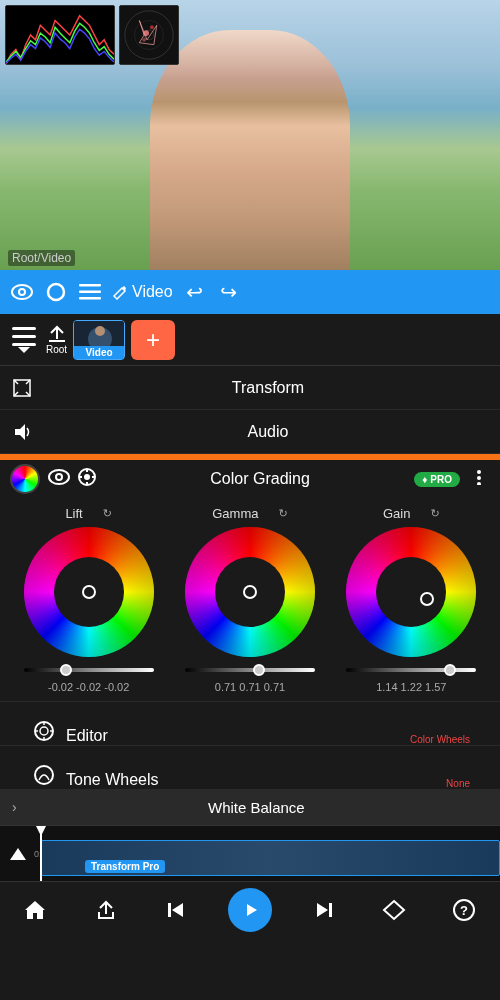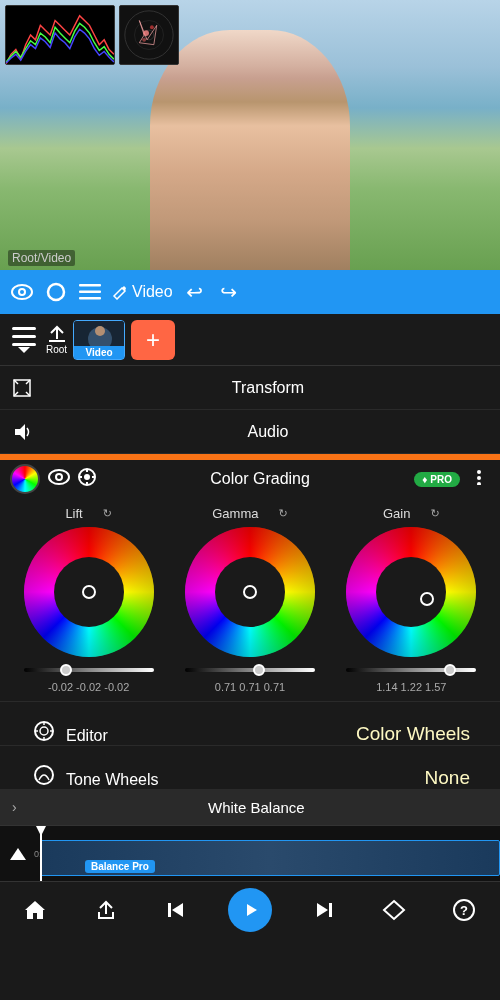--- a/index.html
+++ b/index.html
@@ -300,22 +300,22 @@
       margin-right: 8px;
       font-size: 16px;
       color: #fff;
     }
     .settings-row-label {
       font-size: 16px;
       color: #fff;
       flex: 1;
     }
     .settings-row-value {
-      font-size: 19px;
-      color: #fef9c3;
+      font-size: 10px;
+      color: #ef4444;
     }
 
     
     .white-balance-row {
       height: 36px;
       background: #2a2a2a;
       display: flex;
       align-items: center;
       padding: 0 12px;
       gap: 8px;
@@ -771,21 +771,21 @@
     <span class="timeline-time-label" style="right:2px;">0:00:07:20</span>
 
     <div class="timeline-up-btn">
       <svg width="20" height="20" viewBox="0 0 20 20">
         <polygon points="10,4 2,16 18,16" fill="white"></polygon>
       </svg>
     </div>
 
     <div class="timeline-clip">
 
-      <div class="requires-pro-badge">Balance Pro</div>
+      <div class="requires-pro-badge">Transform Pro</div>
     </div>
 
     <div class="timeline-playhead"></div>
   </div>
 </div>
 
 <div class="bottom-toolbar">
   <div class="bottom-btn">
     <svg width="24" height="24" viewBox="0 0 24 24">
       <polygon points="12,3 2,12 4,12 4,21 10,21 10,15 14,15 14,21 20,21 20,12 22,12" fill="white"></polygon>

